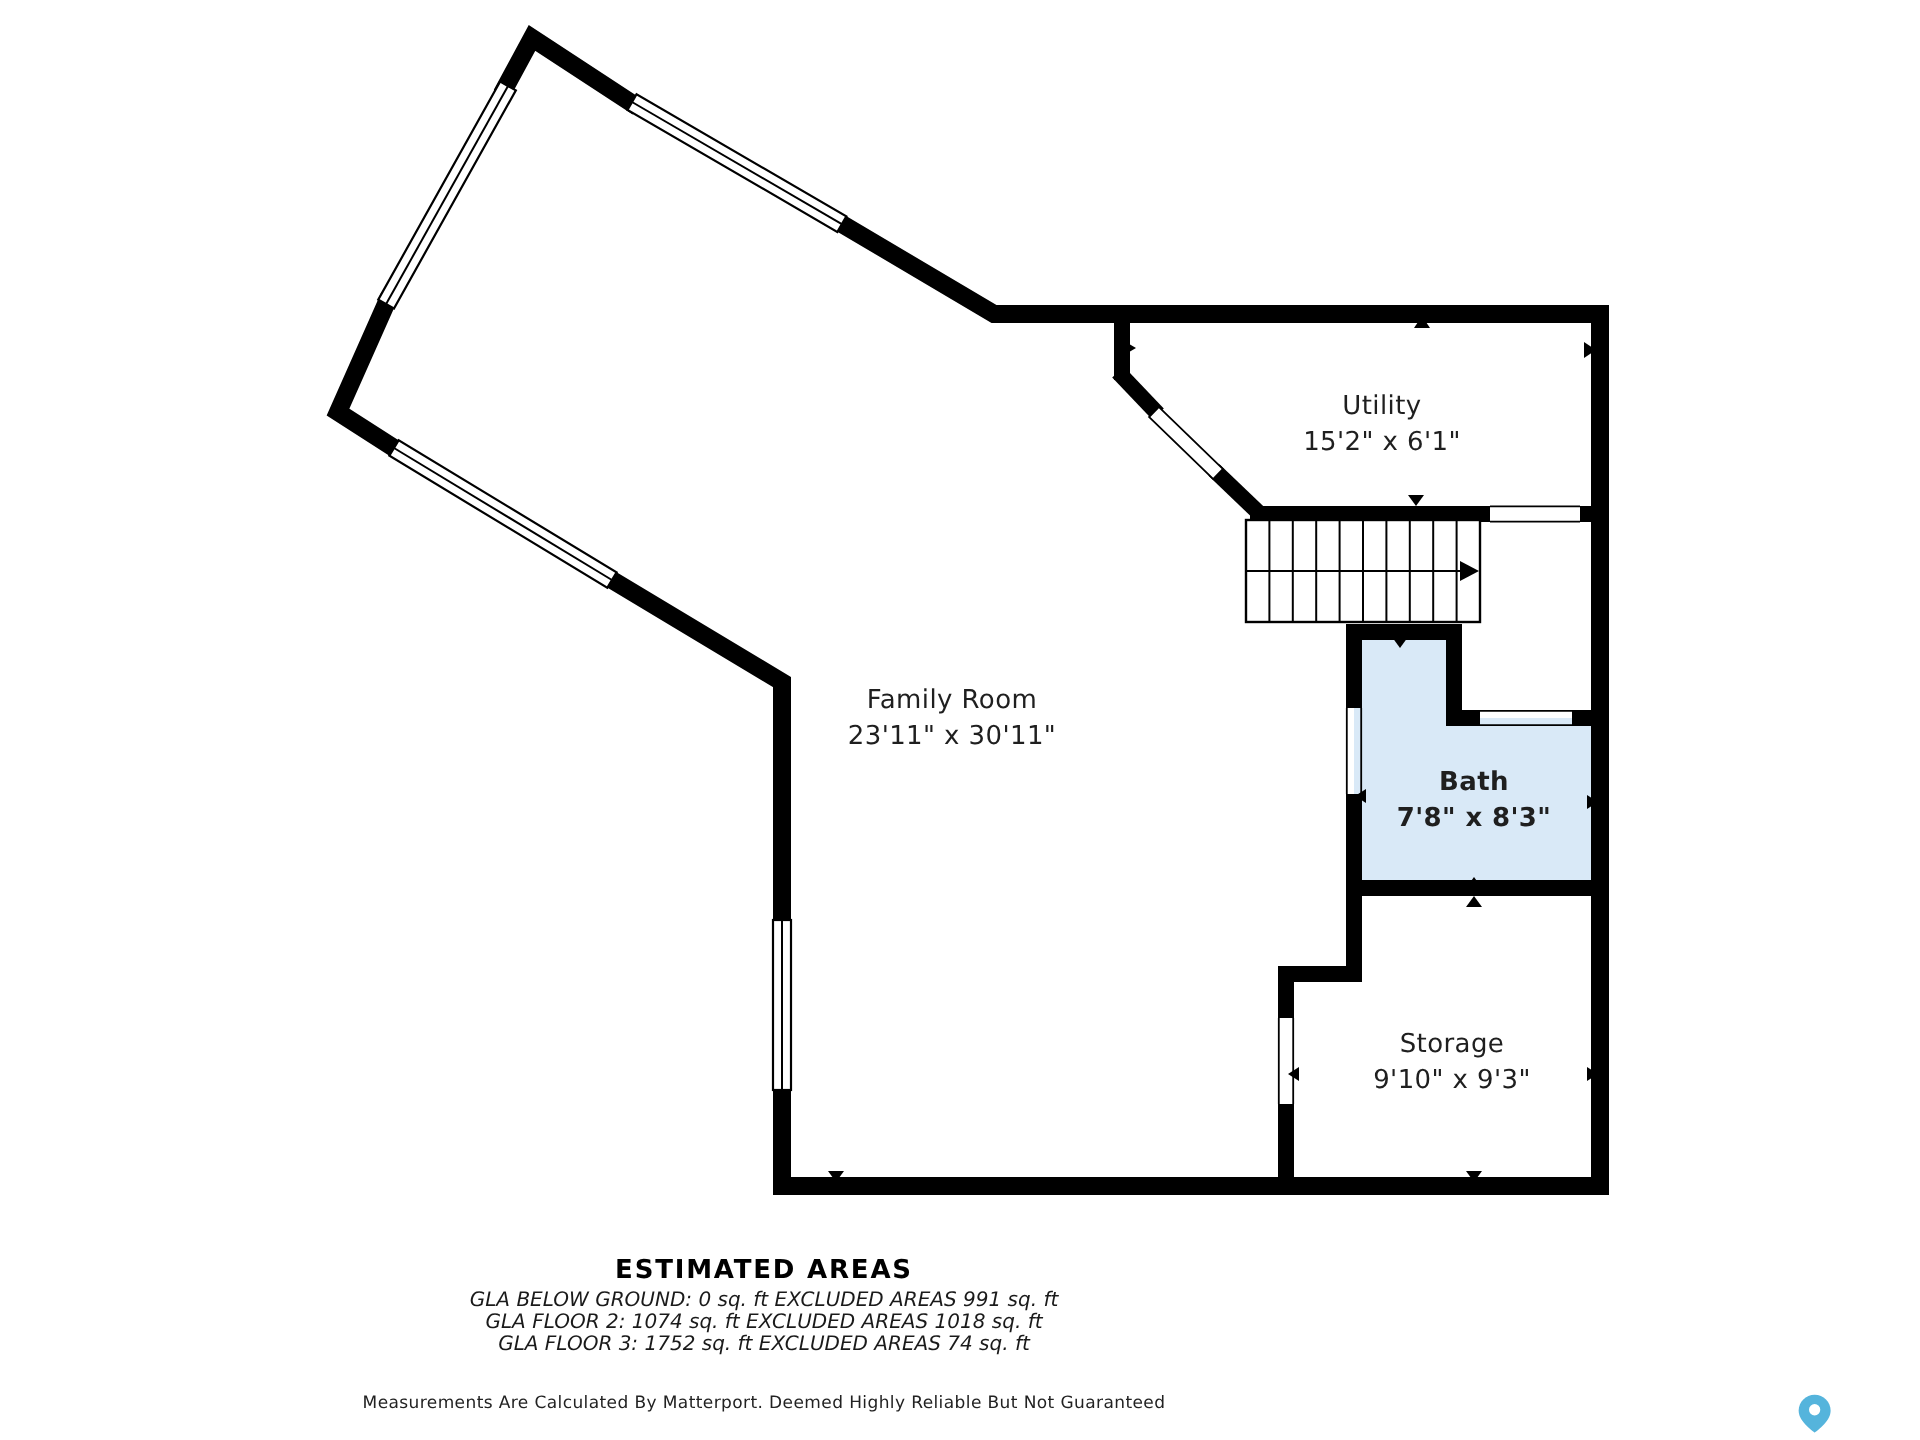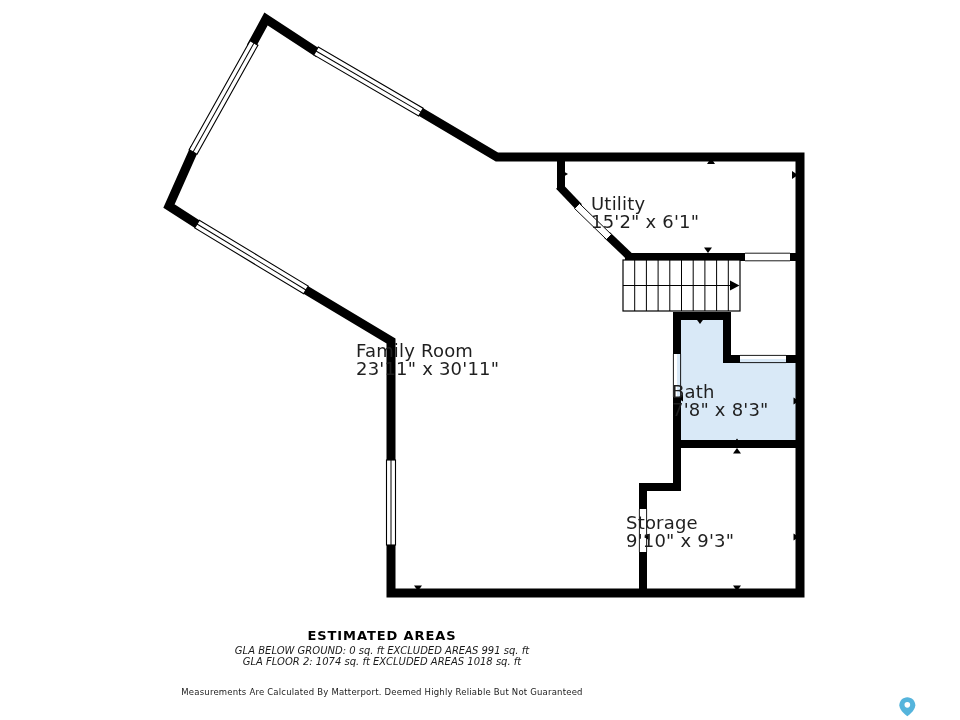--- a/index.html
+++ b/index.html
@@ -4,22 +4,22 @@
 <style>
   html,body{margin:0;padding:0;}
   body{
     width:960px;height:720px;background:#ffffff;
     font-family:"DejaVu Sans", sans-serif;
     position:relative;overflow:hidden;
   }
   .plan-stage{position:absolute;left:0;top:0;width:960px;height:720px;}
   svg.plan{position:absolute;left:0;top:0;}
   .room-label{
-    position:absolute;text-align:left;color:#1f1f1f;
-    font-size:18px;line-height:18px;letter-spacing:0.2px;
+    position:absolute;text-align:center;color:#1f1f1f;
+    font-size:13px;line-height:18px;letter-spacing:0.2px;
   }
   .room-label .room-name{display:block;}
   .room-label .room-dims{display:block;}
   .footer{
     position:absolute;left:0;top:628px;width:764px;text-align:center;color:#111;
   }
   .footer .est-title{
     font-size:13px;font-weight:bold;letter-spacing:0.9px;color:#000;
   }
   .footer .est-lines{margin-top:3px;font-size:10px;line-height:10.8px;color:#1a1a1a;font-style:italic;}
@@ -148,32 +148,33 @@
   <div class="room-label" style="left:356px;top:310px;width:240px;margin-top:32px;">
     <span class="room-name">Family Room</span>
     <span class="room-dims">23'11" x 30'11"</span>
   </div>
 
   <div class="room-label" style="left:591px;top:195px;width:200px;">
     <span class="room-name">Utility</span>
     <span class="room-dims">15'2" x 6'1"</span>
   </div>
 
-  <div class="room-label" style="left:672px;top:383px;width:200px;">
+  <div class="room-label" style="left:637px;top:383px;width:200px;font-weight:bold;">
     <span class="room-name">Bath</span>
     <span class="room-dims">7'8" x 8'3"</span>
   </div>
 
   <div class="room-label" style="left:626px;top:514px;width:200px;">
     <span class="room-name">Storage</span>
     <span class="room-dims">9'10" x 9'3"</span>
   </div>
 
   <div class="footer">
     <div class="est-title">ESTIMATED AREAS</div>
     <div class="est-lines">
       <div>GLA BELOW GROUND: 0 sq. ft EXCLUDED AREAS 991 sq. ft</div>
       <div>GLA FLOOR 2: 1074 sq. ft EXCLUDED AREAS 1018 sq. ft</div>
+      <div>GLA FLOOR 3: 1752 sq. ft EXCLUDED AREAS 74 sq. ft</div>
     </div>
     <div class="disclaimer">Measurements Are Calculated By Matterport. Deemed Highly Reliable But Not Guaranteed</div>
   </div>
 
 </div>
 
 </body></html>

